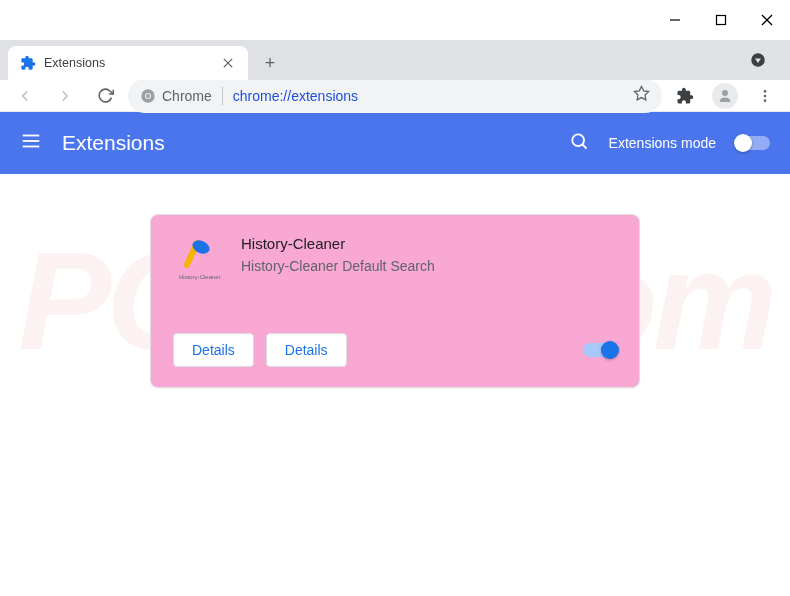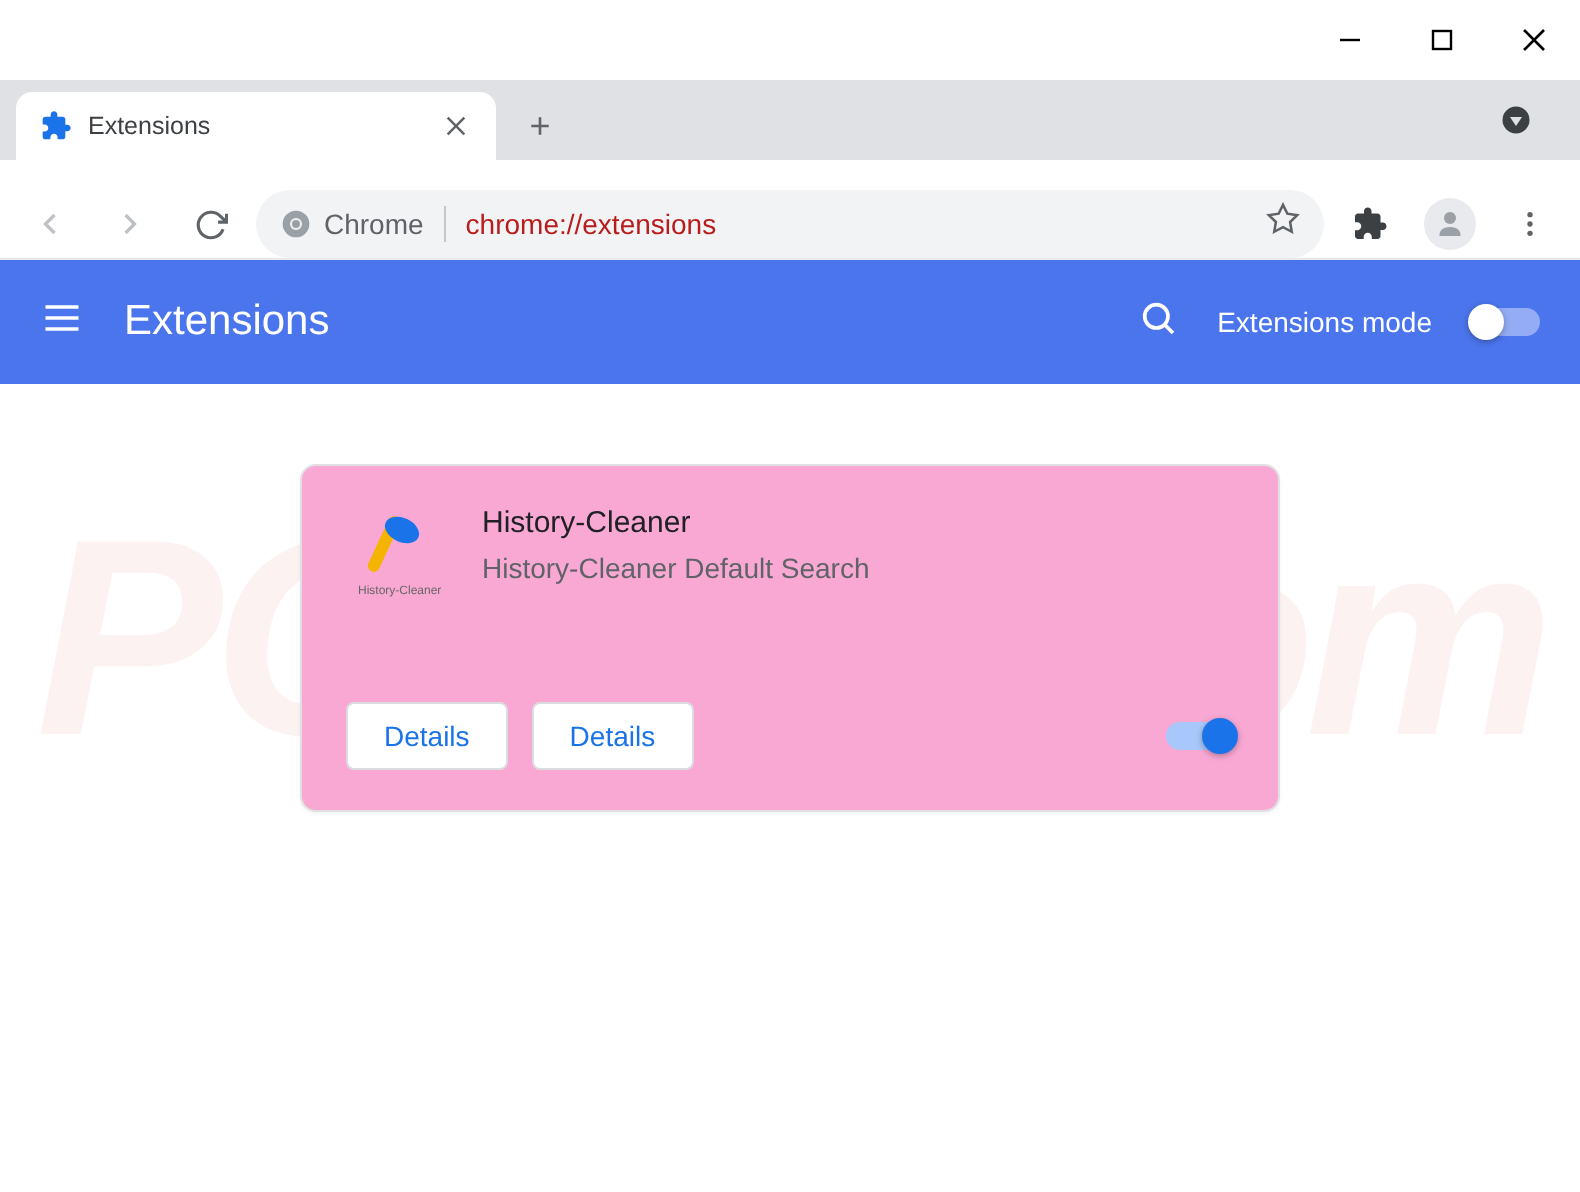--- a/index.html
+++ b/index.html
@@ -7,27 +7,27 @@
 .titlebar{height:40px;background:#fff;display:flex;justify-content:flex-end;align-items:center;border-bottom:0}
 .winbtn{width:46px;height:40px;display:flex;align-items:center;justify-content:center;font-size:16px;color:#000;cursor:pointer}
 .winbtn svg{width:12px;height:12px}
 .tabstrip{height:40px;background:#dfe1e5;display:flex;align-items:flex-end;padding-left:8px;position:relative}
 .tab{background:#fff;height:34px;border-radius:8px 8px 0 0;display:flex;align-items:center;padding:0 12px;min-width:240px;gap:8px;position:relative}
 .tab-icon{width:16px;height:16px;display:flex;align-items:center;justify-content:center}
 .tab-title{font-size:12.5px;color:#3c4043;flex:1}
 .tab-close{width:16px;height:16px;display:flex;align-items:center;justify-content:center;color:#5f6368;cursor:pointer}
 .newtab{width:28px;height:28px;display:flex;align-items:center;justify-content:center;color:#5f6368;margin-left:8px;margin-bottom:3px;cursor:pointer;font-size:18px}
 .mediabtn{position:absolute;right:18px;bottom:6px;width:28px;height:28px;display:flex;align-items:center;justify-content:center}
-.omnibox-row{height:50px;background:#fff;display:flex;align-items:flex-end;padding:0 8px;gap:6px;border-bottom:1px solid #e8eaed}
+.omnibox-row{height:32px;background:#fff;display:flex;align-items:center;padding:0 8px;gap:6px;border-bottom:1px solid #e8eaed}
 .navbtn{width:34px;height:34px;display:flex;align-items:center;justify-content:center;color:#5f6368;border-radius:50%}
 .navbtn.disabled{color:#bdc1c6}
 .omnibox{flex:1;height:34px;background:#f1f3f4;border-radius:17px;display:flex;align-items:center;padding:0 12px;gap:10px}
 .chrome-chip{display:flex;align-items:center;gap:6px;color:#5f6368;font-size:14px}
 .divider{width:1px;height:18px;background:#c4c7c5}
-.url{color:#b91c1c;font-size:14px;flex:1}
+.url{color:#1d4ed8;font-size:14px;flex:1}
 .star{color:#5f6368}
 .toolbar-icon{width:34px;height:34px;display:flex;align-items:center;justify-content:center;color:#5f6368}
 .avatar{width:26px;height:26px;border-radius:50%;background:#e8eaed;display:flex;align-items:center;justify-content:center}
 .app-header{height:62px;background:#4b75ed;display:flex;align-items:center;padding:0 20px;color:#fff;gap:20px}
 .hamburger{cursor:pointer}
 .app-title{font-size:21px;font-weight:400;flex:1}
 .search-ic{cursor:pointer}
 .dev-label{font-size:14px}
 .toggle{width:34px;height:14px;background:rgba(255,255,255,.4);border-radius:7px;position:relative;cursor:pointer}
 .toggle .knob{width:18px;height:18px;background:#fff;border-radius:50%;position:absolute;top:-2px;left:-2px;box-shadow:0 1px 3px rgba(0,0,0,.3)}

